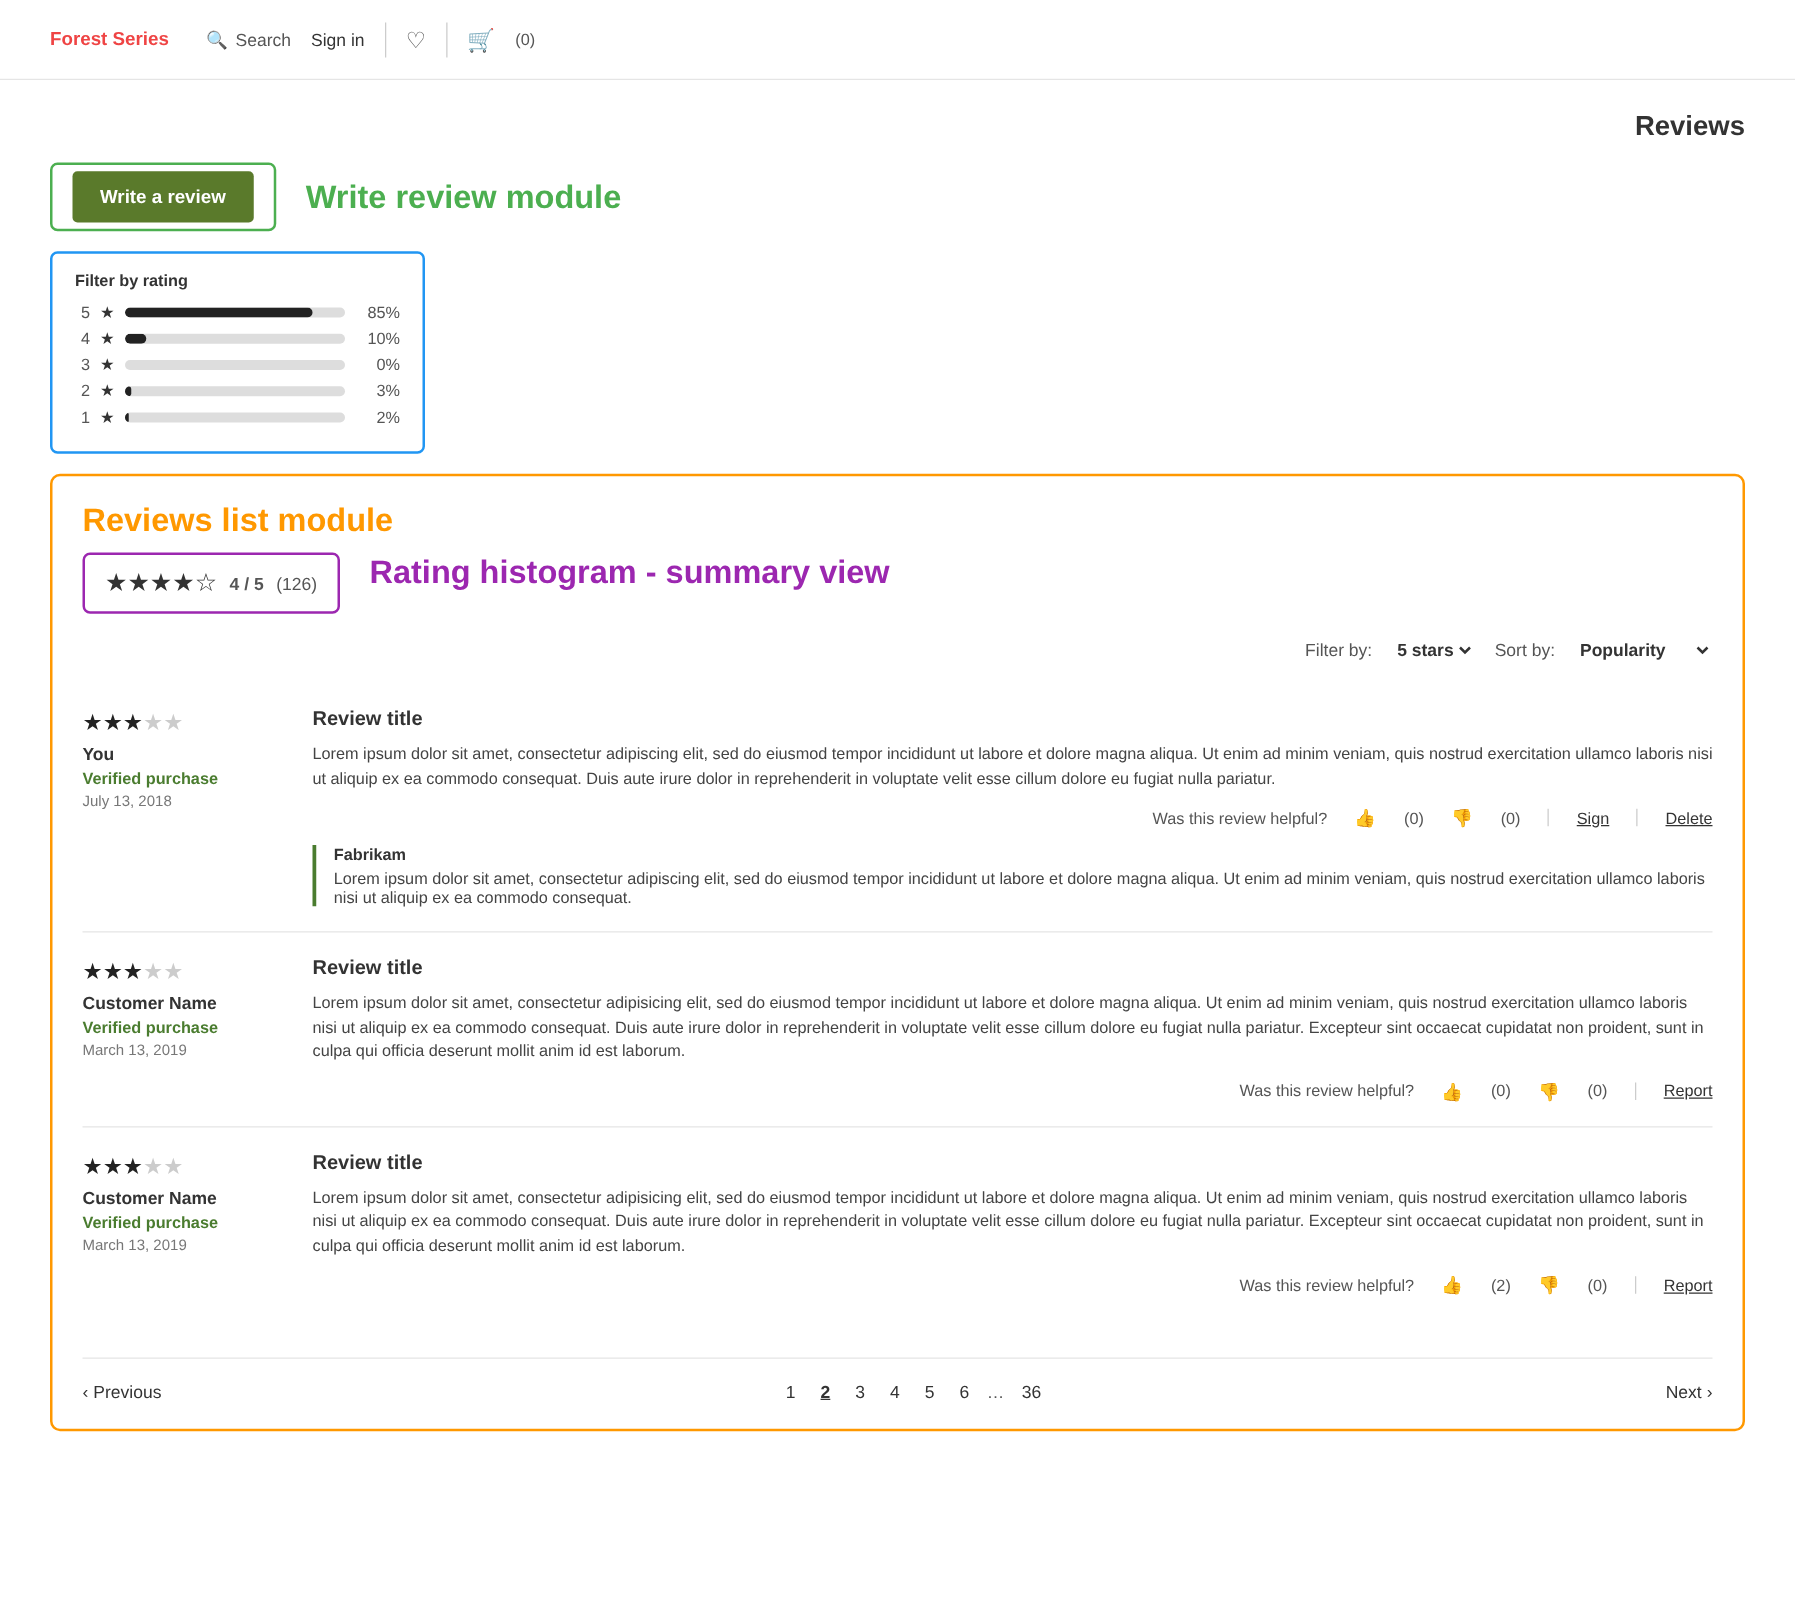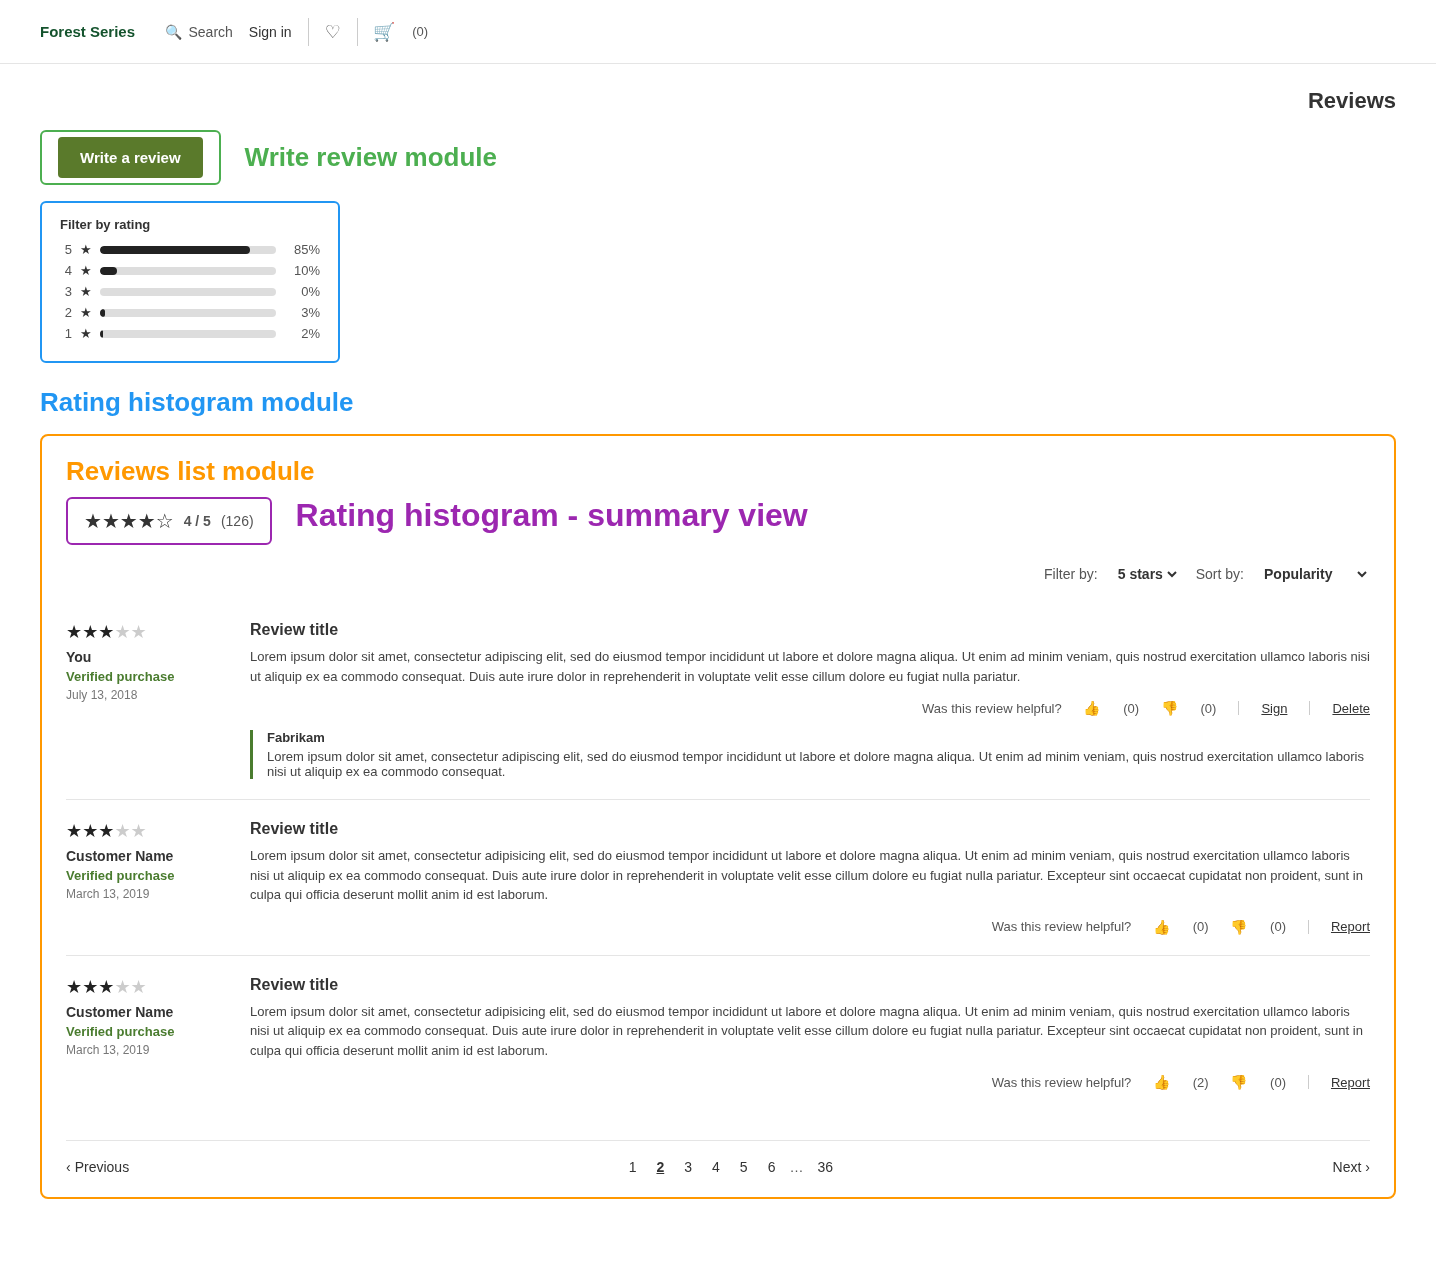--- a/index.html
+++ b/index.html
@@ -3,21 +3,21 @@
   <meta charset="utf-8">
   <style>
     * { box-sizing: border-box; margin: 0; padding: 0; }
     body { font-family: Arial, sans-serif; font-size: 14px; color: #333; background: #fff; }
 
     
     .navbar {
       display: flex; align-items: center; padding: 0 40px; height: 64px;
       border-bottom: 1px solid #e5e5e5;
     }
-    .navbar-brand { font-weight: bold; font-size: 15px; margin-right: 30px; color: #14532d; }
+    .navbar-brand { font-weight: bold; font-size: 15px; margin-right: 30px; color: #ef4444; }
     .navbar-links { display: flex; gap: 24px; flex: 1; }
     .navbar-links a { text-decoration: none; color: #333; font-size: 15px; }
     .navbar-right { display: flex; align-items: center; gap: 16px; }
     .navbar-search { display: flex; align-items: center; gap: 6px; font-size: 14px; color: #555; cursor: pointer; }
     .navbar-signin { font-size: 14px; color: #333; cursor: pointer; }
     .icon-heart, .icon-cart { font-size: 18px; color: #555; cursor: pointer; }
     .navbar-divider { width: 1px; height: 28px; background: #ccc; }
 
     
     .main { padding: 24px 40px; }
@@ -32,21 +32,21 @@
       border: 2px solid #4CAF50; border-radius: 6px; padding: 5px 16px; display: inline-block;
     }
     .write-review-btn {
       background: #5a7a2b; color: #fff; border: none; padding: 12px 22px;
       border-radius: 4px; font-size: 15px; cursor: pointer; font-weight: bold;
     }
     .module-label-green { color: #4CAF50; font-size: 26px; font-weight: bold; }
 
     
     .histogram-module {
-      display: flex; align-items: flex-start; gap: 24px; margin-bottom: 16px; flex-direction: column;
+      display: flex; align-items: flex-start; gap: 24px; margin-bottom: 16px;
     }
     .histogram-box {
       border: 2px solid #2196F3; border-radius: 6px; padding: 14px 18px;
       min-width: 300px;
     }
     .histogram-title { font-size: 13px; font-weight: bold; margin-bottom: 10px; color: #333; }
     .histogram-row { display: flex; align-items: center; gap: 8px; margin-bottom: 6px; font-size: 13px; }
     .histogram-star-num { width: 12px; text-align: right; color: #555; }
     .histogram-star-icon { color: #333; font-size: 13px; }
     .histogram-bar-bg { flex: 1; height: 8px; background: #ddd; border-radius: 4px; overflow: hidden; }
@@ -65,21 +65,21 @@
     .summary-view-area {
       display: flex; align-items: flex-start; gap: 24px; margin-bottom: 20px;
     }
     .summary-box {
       border: 2px solid #9C27B0; border-radius: 6px; padding: 10px 16px;
       display: inline-flex; align-items: center; gap: 10px; white-space: nowrap;
     }
     .summary-stars { font-size: 20px; color: #333; }
     .summary-score { font-size: 14px; color: #555; font-weight: bold; }
     .summary-count { font-size: 14px; color: #555; }
-    .module-label-violet { color: #9C27B0; font-size: 32px; font-weight: bold; }
+    .module-label-violet { color: #9C27B0; font-size: 26px; font-weight: bold; }
 
     
     .filter-sort-bar {
       display: flex; align-items: center; justify-content: flex-end; gap: 16px; margin-bottom: 18px; font-size: 14px;
     }
     .filter-sort-bar span { color: #555; }
     .filter-sort-bar select, .filter-sort-select {
       border: none; background: transparent; font-size: 14px; font-weight: bold; cursor: pointer; color: #333;
     }
 
@@ -185,21 +185,20 @@
           <div class="histogram-row">
     <span class="histogram-star-num">1</span>
     <span class="histogram-star-icon">★</span>
     <div class="histogram-bar-bg">
       <div class="histogram-bar-fill" style="width:2%"></div>
     </div>
     <span class="histogram-pct">2%</span>
   </div>
         </div>
     </div>
-    <span class="module-label-blue">Rating histogram module</span>
   </div>
 
   <div class="reviews-list-module">
 
     <div style="display:flex; justify-content:flex-start; margin-bottom:10px;">
       <span class="module-label-orange">Reviews list module</span>
     </div>
 
     <div class="summary-view-area">
       <div class="summary-box">

